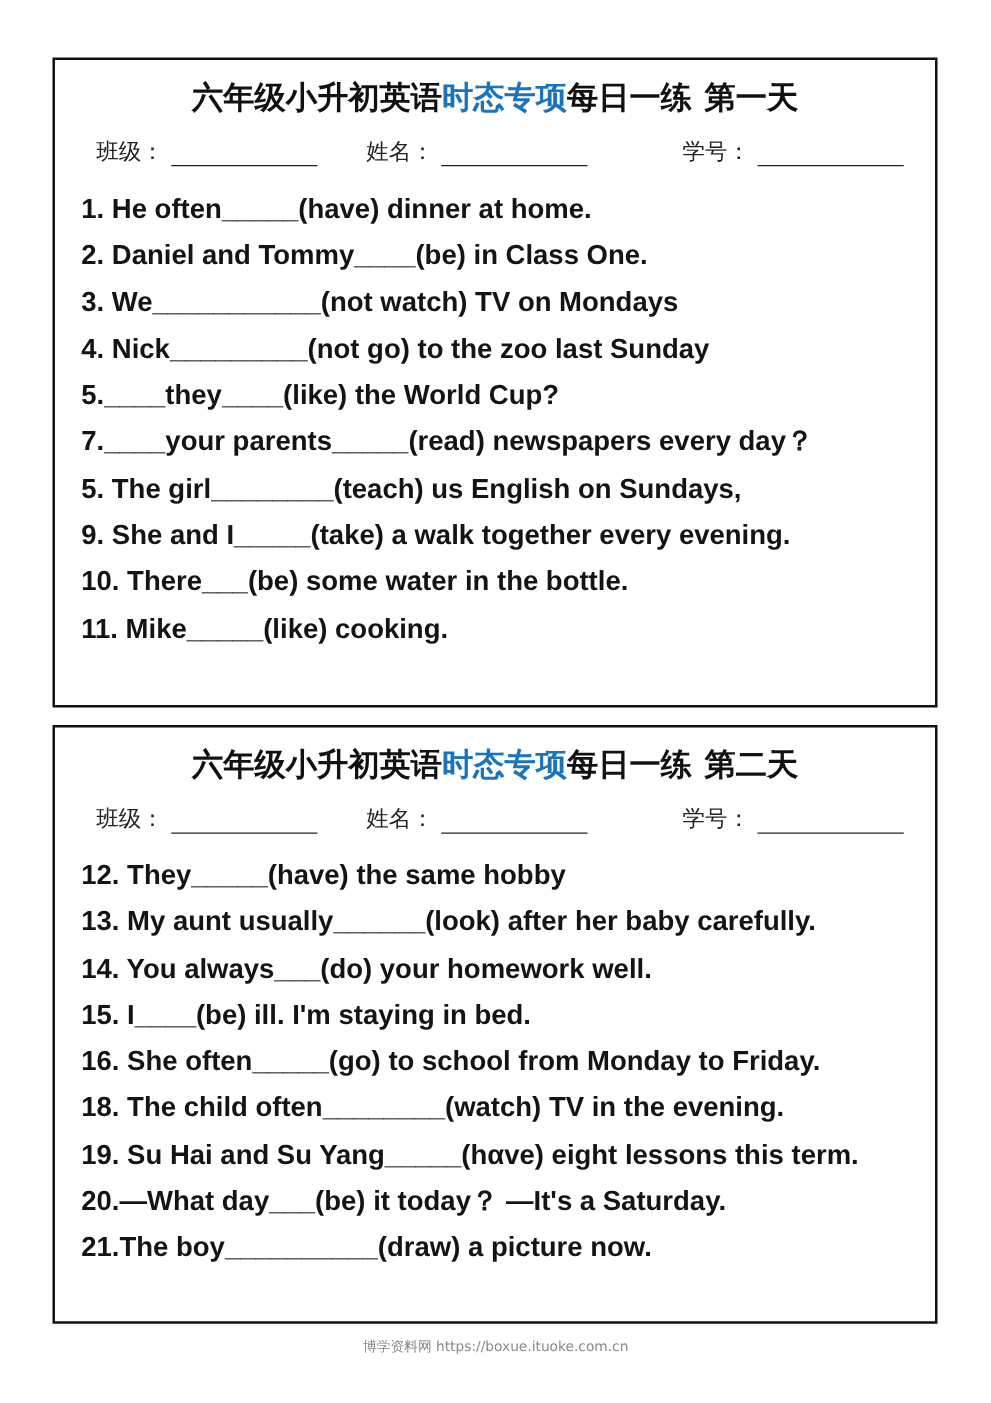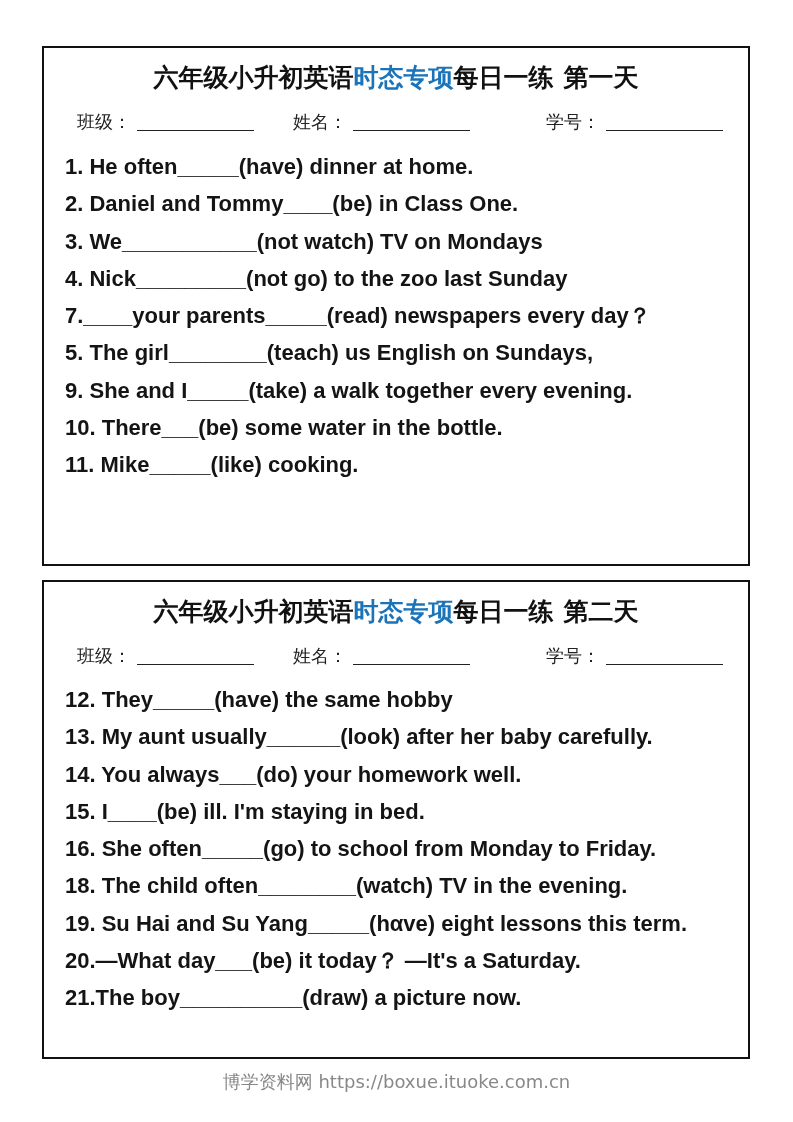--- a/index.html
+++ b/index.html
@@ -48,21 +48,21 @@
     right: 0;
     height: 26px;
     font-family: "DejaVu Sans", sans-serif;
     font-size: 18px;
     color: #222;
   }
   .info-field {
     position: absolute;
     top: 0;
     display: flex;
-    align-items: flex-start;
+    align-items: center;
     white-space: nowrap;
   }
   .info-field .label { line-height: 24px; }
   .info-field .blank {
     display: inline-block;
     width: 117px;
     height: 20px;
     border-bottom: 1.5px solid #222;
     margin-left: 6px;
   }
@@ -88,21 +88,21 @@
     white-space: nowrap;
     color: #141414;
   }
   .footer {
     position: absolute;
     top: 1070px;
     left: 0;
     width: 793px;
     text-align: center;
     font-family: "DejaVu Sans", sans-serif;
-    font-size: 18px;
+    font-size: 11px;
     color: #888888;
   }
 </style>
 </head>
 <body>
 
 <div class="section section-1">
   <div class="title">
     <span>六年级小升初英语</span><span class="hl">时态专项</span><span>每日一练</span><span class="day">第一天</span>
   </div>
@@ -118,20 +118,21 @@
     <div class="info-field f3">
       <span class="label">学号：</span>
       <span class="blank"></span>
     </div>
   </div>
   <ul class="questions">
     <li class="q">1. He often_____(have) dinner at home.</li>
     <li class="q">2. Daniel and Tommy____(be) in Class One.</li>
     <li class="q">3. We___________(not watch) TV on Mondays</li>
     <li class="q">4. Nick_________(not go) to the zoo last Sunday</li>
+    <li class="q">5.____they____(like) the World Cup?</li>
     <li class="q">7.____your parents_____(read) newspapers every day？</li>
     <li class="q">5. The girl________(teach) us English on Sundays,</li>
     <li class="q">9. She and I_____(take) a walk together every evening.</li>
     <li class="q">10. There___(be) some water in the bottle.</li>
     <li class="q">11. Mike_____(like) cooking.</li>
   </ul>
 </div>
 
 <div class="section section-2">
   <div class="title">

